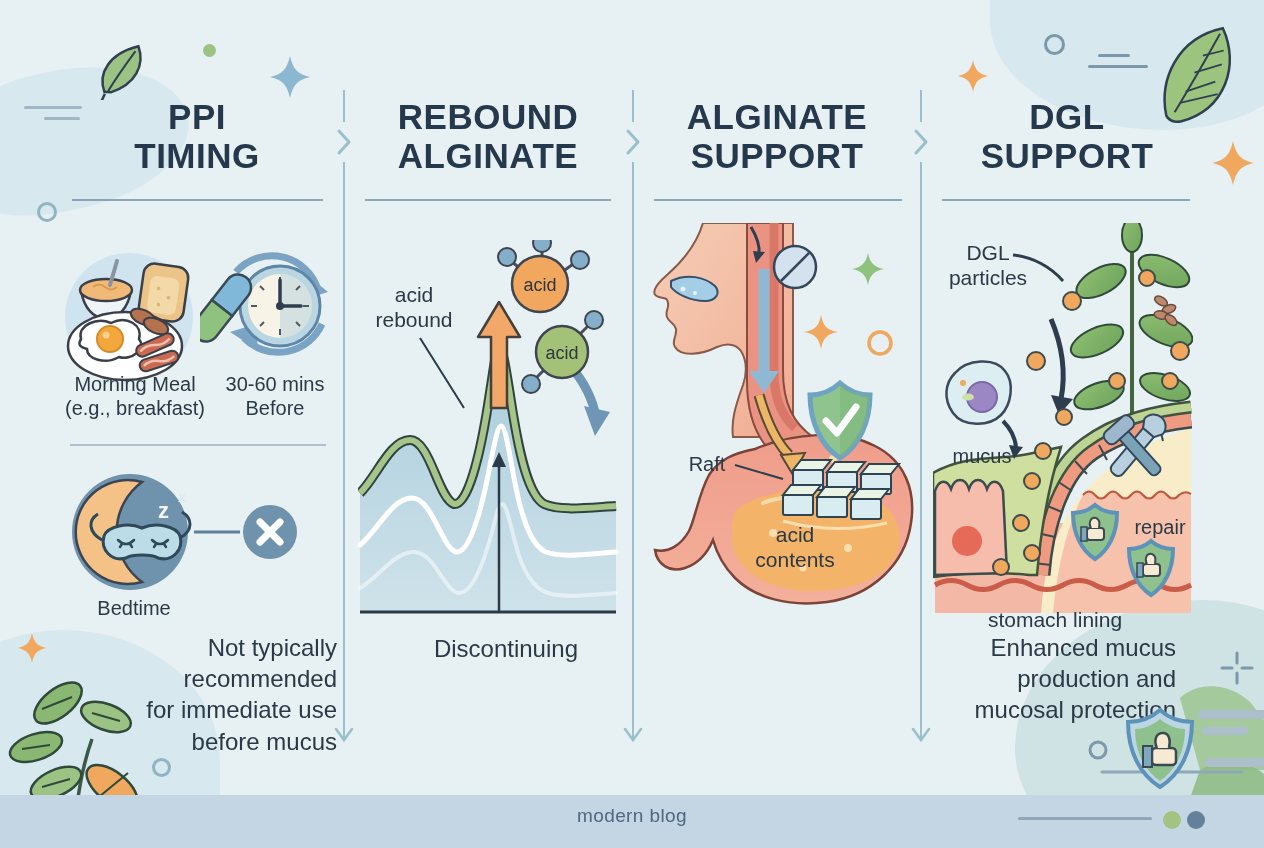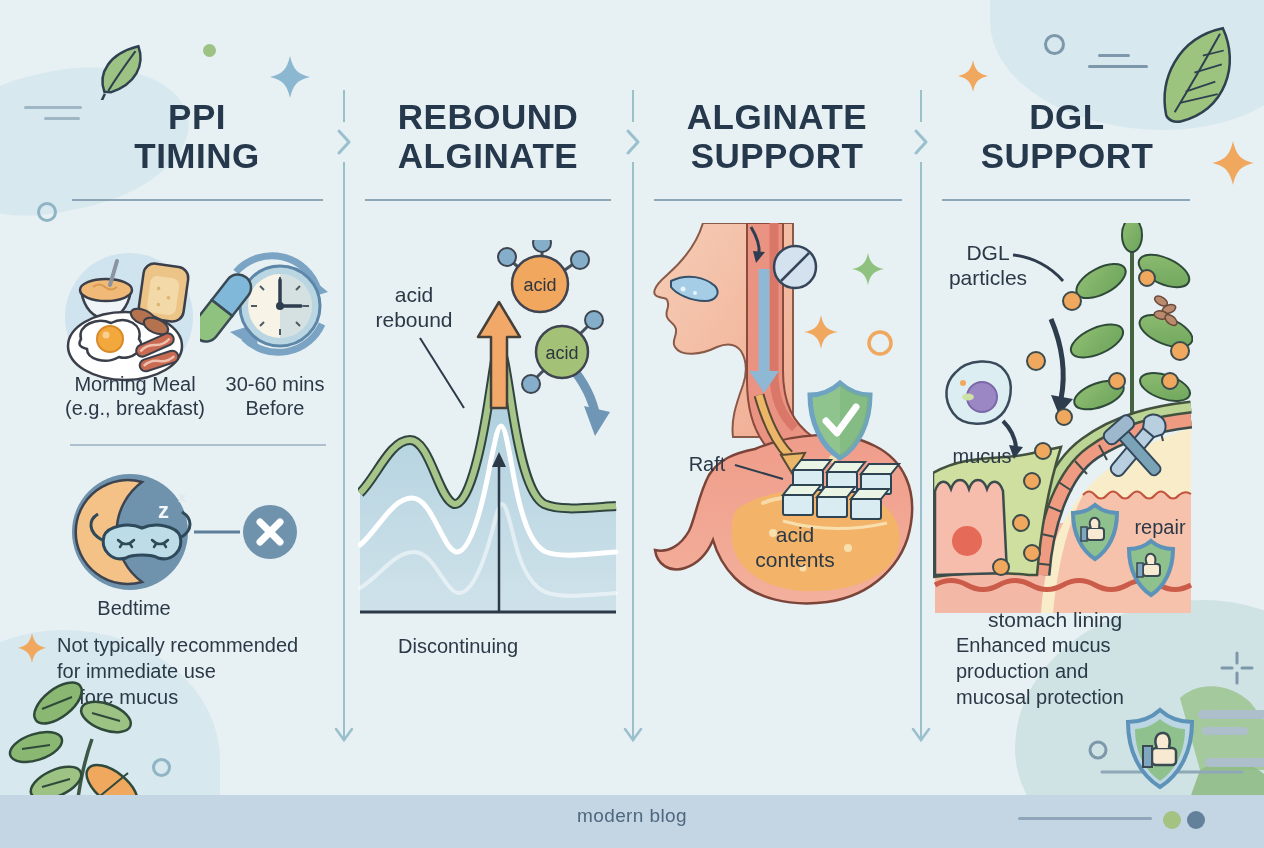--- a/index.html
+++ b/index.html
@@ -12,21 +12,21 @@
   .abs{position:absolute;}
   .blob{position:absolute;background:#d7e8ee;}
   .col-title{
     position:absolute;top:97px;display:flex;flex-direction:column;align-items:center;
     font-size:35px;line-height:1.12;font-weight:800;color:#26384c;letter-spacing:.5px;
     text-align:center;
   }
   .title-rule{position:absolute;top:199px;height:2px;background:#6f8fa3;opacity:.75;}
   .vline{position:absolute;width:2px;background:#9abfcd;}
   .lbl{position:absolute;text-align:center;font-size:20px;line-height:1.2;color:#2b3947;}
-  .caption{position:absolute;text-align:left;font-size:20px;line-height:1.3;color:#2b3947;}
+  .caption{position:absolute;text-align:right;font-size:24px;line-height:1.3;color:#2b3947;}
   .deco-line{position:absolute;height:3px;border-radius:2px;background:#9fb6c4;}
   .ring{position:absolute;border-radius:50%;background:transparent;}
   .dot{position:absolute;border-radius:50%;}
   .footer{
     position:absolute;left:0;top:795px;width:1264px;height:53px;background:#c4d5e3;
   }
   .footer-brand{
     position:absolute;left:0;top:10px;width:1264px;text-align:center;
     font-size:19px;color:#4d6880;letter-spacing:.4px;
   }

